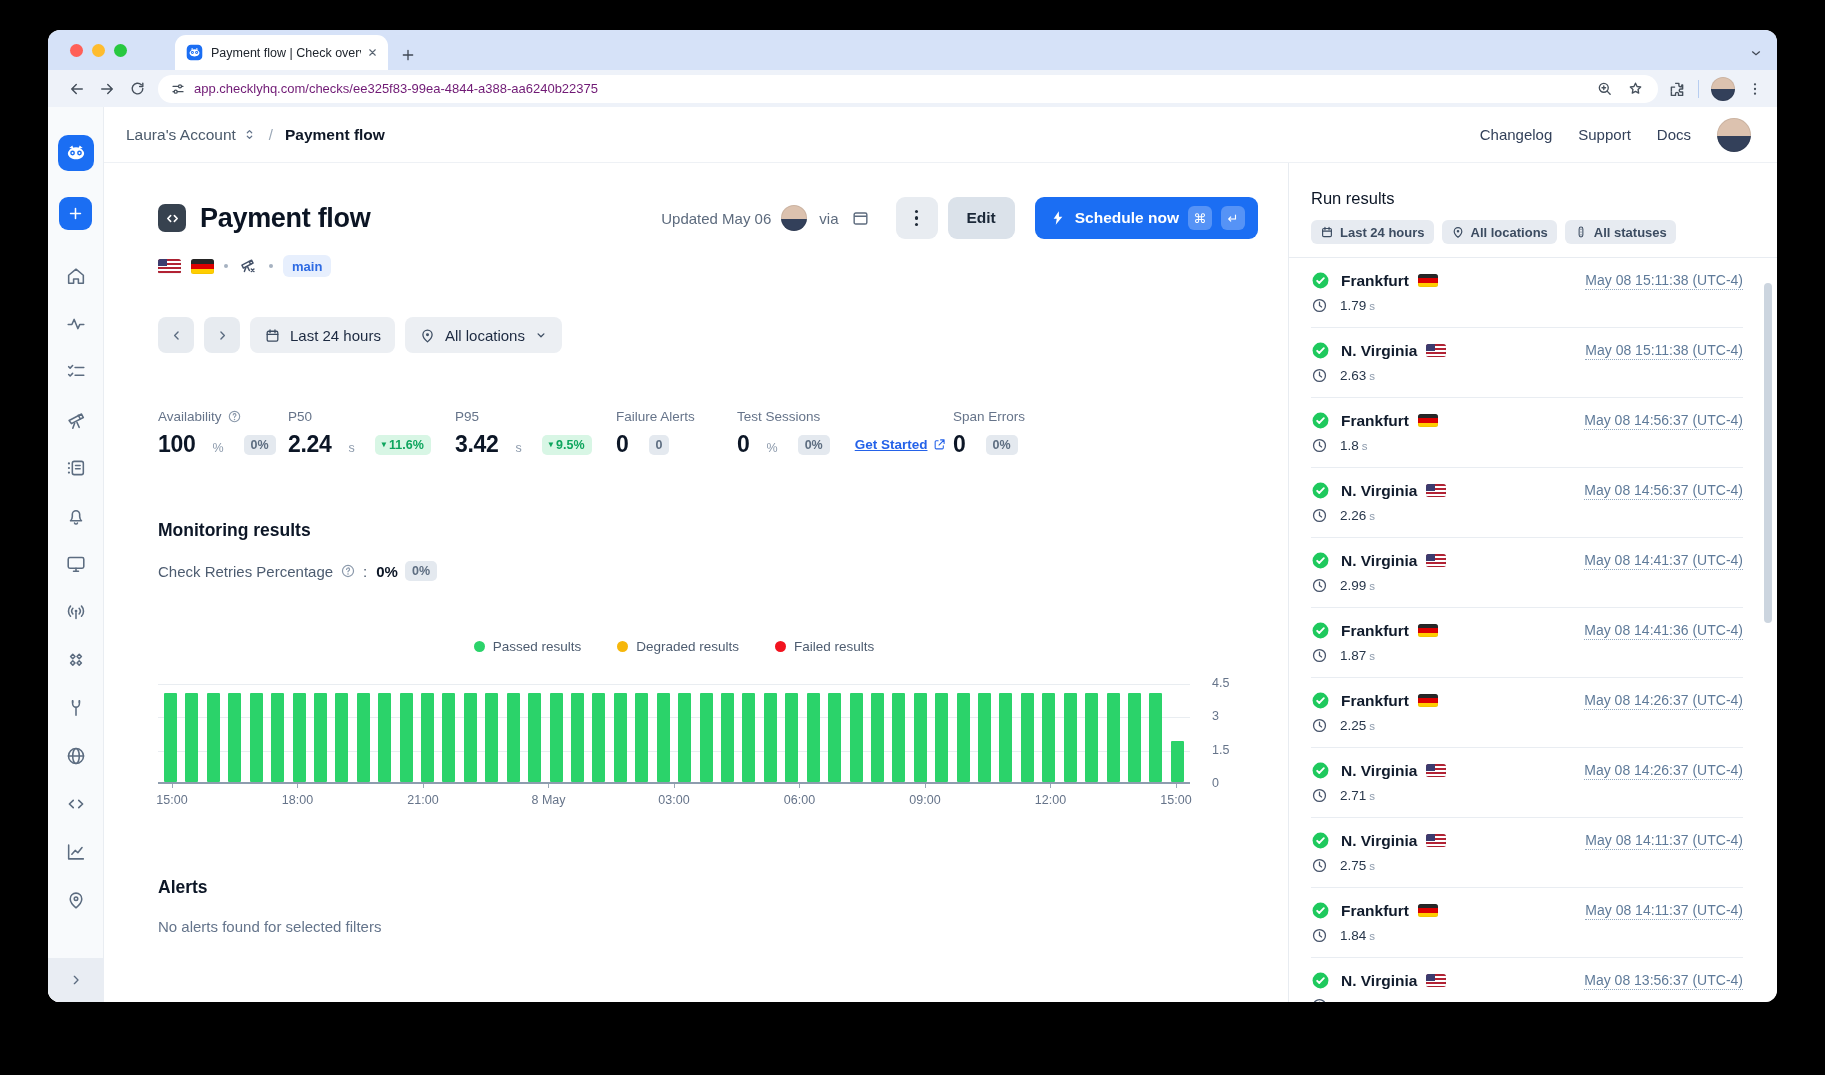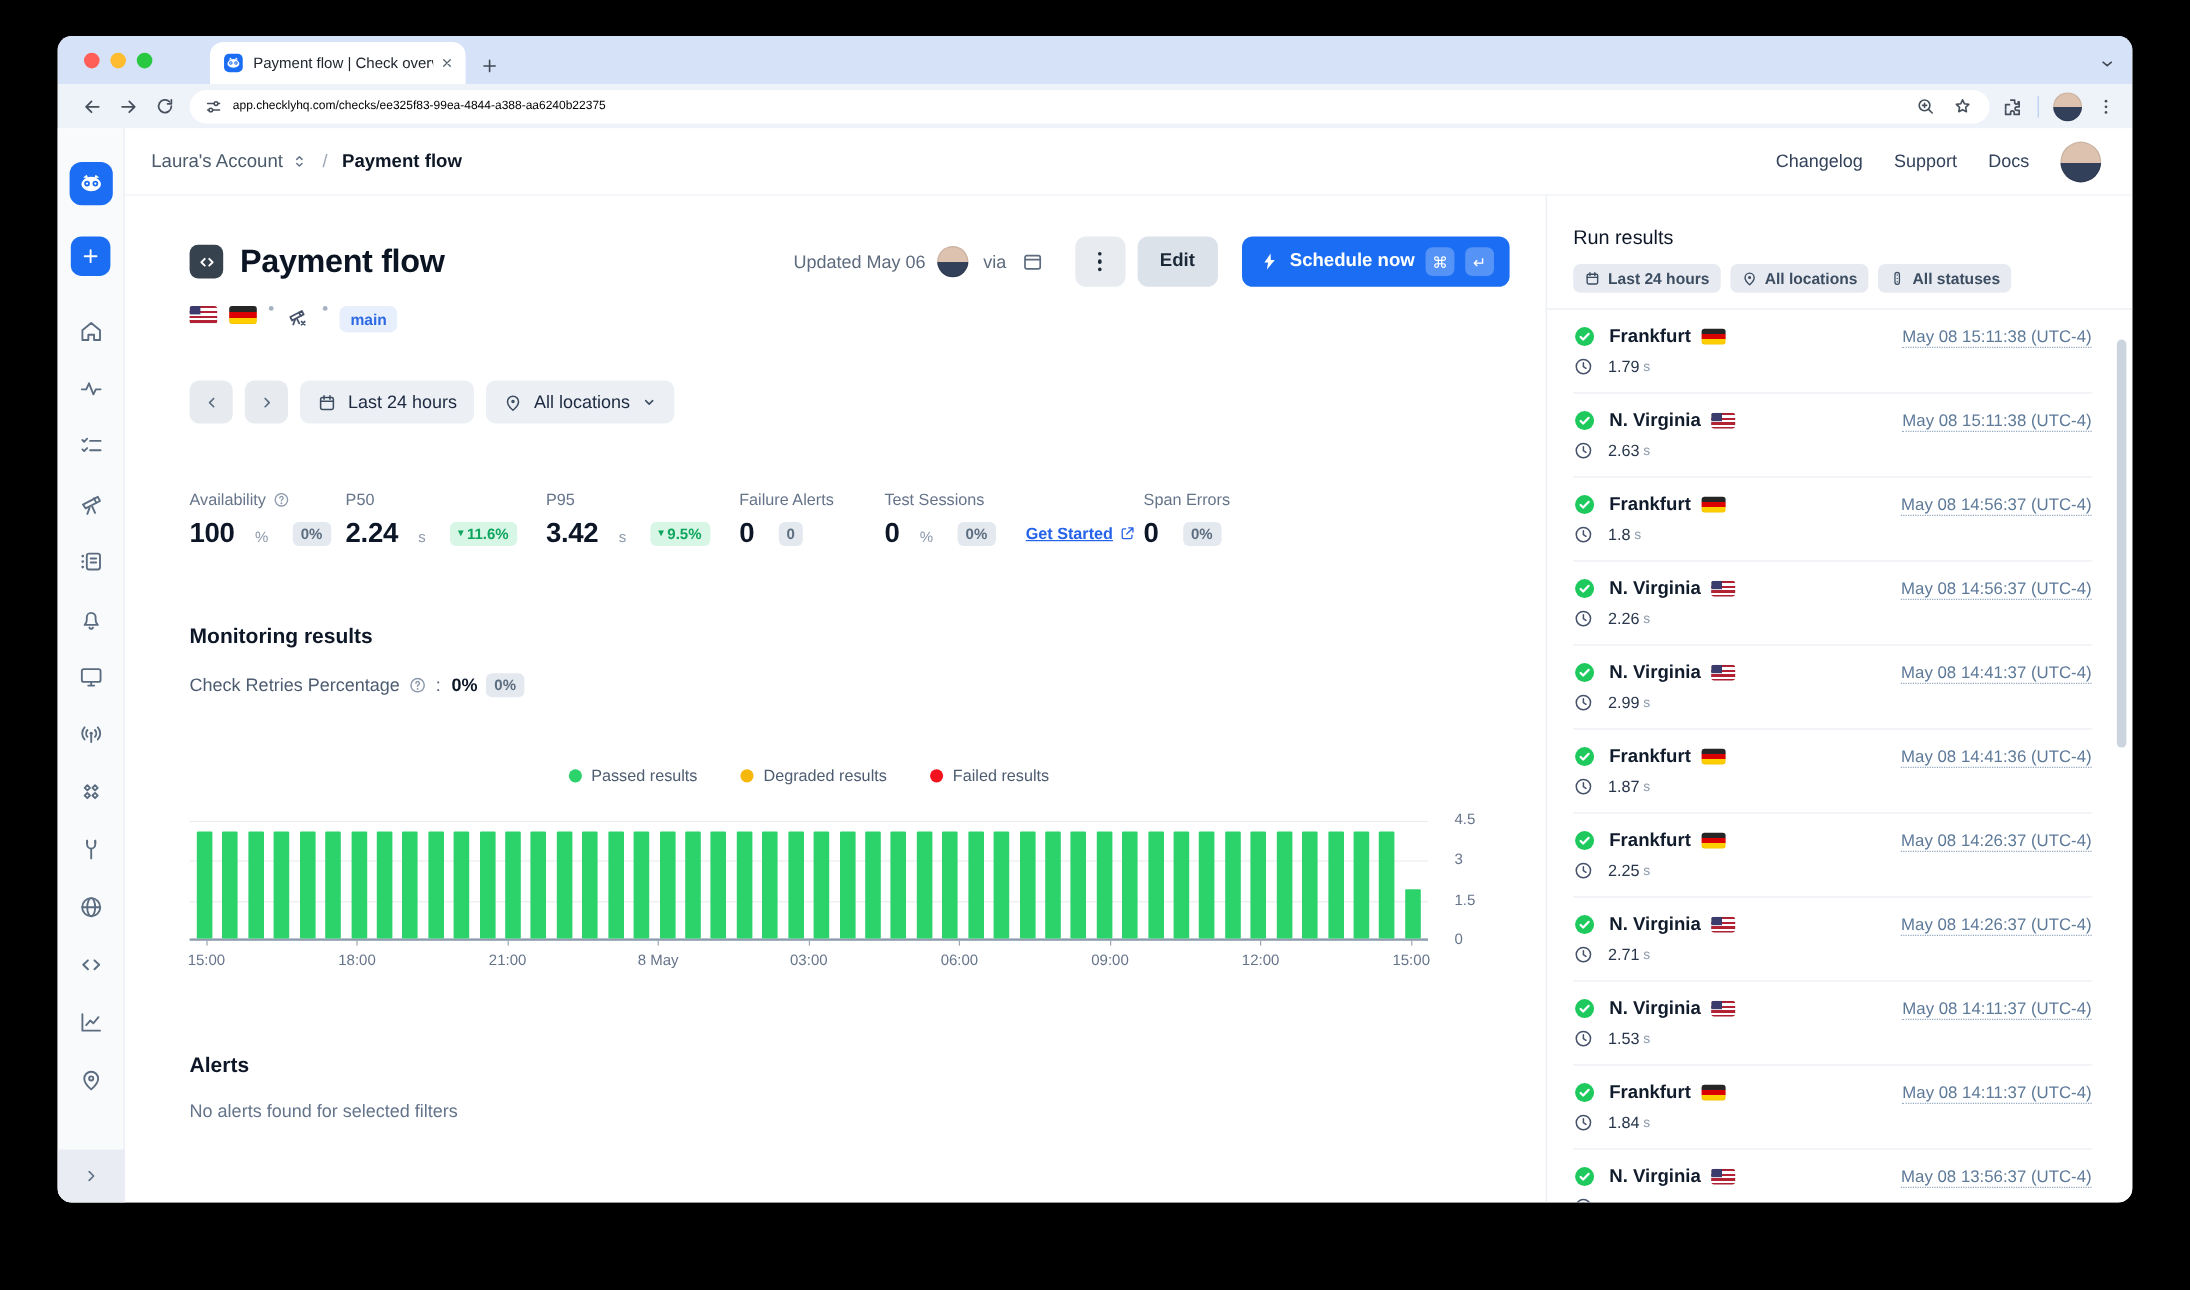--- a/index.html
+++ b/index.html
@@ -14,21 +14,21 @@
   .tl{width:13px;height:13px;border-radius:50%}
   .tab{position:absolute;left:127px;bottom:0;width:213px;height:35px;background:#fff;
        border-radius:11px 11px 0 0;display:flex;align-items:center;padding:0 10px 0 11px;box-sizing:border-box}
   .tab-title{flex:1;font-size:12.5px;color:#20262e;white-space:nowrap;overflow:hidden;margin:0 6px 0 8px}
   .newtab{position:absolute;left:352px;bottom:7px;color:#404854}
   .tabchev{position:absolute;right:14px;bottom:10px;color:#404854}
   .urlbar{height:37px;background:#eef2f9;display:flex;align-items:center;padding:0 14px;flex:0 0 auto}
   .navic{width:30px;height:30px;display:flex;align-items:center;justify-content:center;color:#46505c}
   .omnibox{flex:1;height:28px;background:#fff;border-radius:14px;display:flex;align-items:center;
            padding:0 12px;margin:0 10px 0 6px;min-width:0}
-  .url{font-size:10px;color:#000000;margin-left:8px;flex:1;white-space:nowrap;overflow:hidden}
+  .url{font-size:13px;color:#701a75;margin-left:8px;flex:1;white-space:nowrap;overflow:hidden}
   .chip{display:flex;align-items:center;gap:14px;color:#46505c;padding-right:2px}
   .chrome-right{display:flex;align-items:center;gap:12px;color:#46505c}
   .vdiv{width:1px;height:18px;background:#b7cdf0}
   .avatar{border-radius:50%;background:linear-gradient(180deg,#dcc2af 0 52%,#33405a 52%);box-shadow:inset 0 0 0 1px rgba(0,0,0,.08)}
   .av26{width:26px;height:26px}.av34{width:34px;height:34px}.av24{width:24px;height:24px}
   
   .app{flex:1;display:flex;min-height:0;background:#fff}
   .sidebar{width:56px;flex:0 0 auto;background:#f8fafc;border-right:1px solid #e9edf2;
            display:flex;flex-direction:column;align-items:center;padding-top:28px;box-sizing:border-box}
   .logo{width:36px;height:36px;border-radius:10px;background:#1b6ef3;display:flex;align-items:center;justify-content:center}
@@ -56,21 +56,21 @@
   .iconbtn{width:42px;height:42px;border-radius:9px;background:#e8ecf1;color:#1e2936;display:flex;
            align-items:center;justify-content:center;margin-left:16px;font-size:17px;letter-spacing:1px}
   .kebabv{display:flex;flex-direction:column;gap:3px}
   .kebabv i{width:3.5px;height:3.5px;border-radius:50%;background:#1e2936}
   .editbtn{height:42px;padding:0 19px;border-radius:9px;background:#dbe2ea;font-size:15.5px;font-weight:700;color:#1b2838;
            display:flex;align-items:center}
   .schedbtn{height:42px;padding:0 13px 0 15px;border-radius:9px;background:#1b6ef3;color:#fff;font-weight:700;
             font-size:15.5px;display:flex;align-items:center;gap:9px;margin-left:10px}
   .kbd{width:24px;height:24px;border-radius:6px;background:rgba(255,255,255,.26);font-size:13px;display:flex;
        align-items:center;justify-content:center;font-weight:400}
-  .flagsrow{display:flex;align-items:flex-start;gap:10px;margin-top:16px;color:#46536a}
+  .flagsrow{display:flex;align-items:center;gap:10px;margin-top:16px;color:#46536a}
   .flag{width:21px;height:14px;border-radius:2.5px;display:inline-block;position:relative;overflow:hidden;flex:0 0 auto;box-shadow:inset 0 0 0 .5px rgba(0,0,0,.08)}
   .flag-us{background:repeating-linear-gradient(180deg,#b22234 0 2px,#fff 2px 4px)}
   .flag-us::after{content:"";position:absolute;top:0;left:0;width:9px;height:7px;background:#3c3b6e}
   .flag-de{background:linear-gradient(180deg,#262626 0 33%,#dd0000 33% 66%,#ffce00 66%)}
   .sepdot{width:4px;height:4px;border-radius:50%;background:#a6b2c1}
   .mainbadge{background:#e7effd;color:#2d6ae3;font-size:13px;font-weight:600;padding:3.5px 9px;border-radius:6px}
   .statusrow{display:flex;align-items:center;gap:12px;margin-top:26px;font-size:17px;font-weight:700;color:#101b2c}
   .filtersrow{display:flex;align-items:center;gap:10px;margin-top:40px}
   .navbtn{width:36px;height:36px;border-radius:8px;background:#e7ebf0;display:flex;align-items:center;justify-content:center;color:#5b6b80}
   .pill{height:36px;border-radius:8px;background:#eceff3;display:flex;align-items:center;gap:9px;padding:0 14px;
@@ -880,21 +880,21 @@
                   </svg>
       <span class="run-loc">N. Virginia</span>
       <span class="flag flag-us"></span>
       <a class="run-ts">May 08 14:11:37 (UTC-4)</a>
     </div>
     <div class="run-line2">
       <svg width="17" height="17" viewBox="0 0 24 24" fill="none" stroke="currentColor" stroke-width="1.8" stroke-linecap="round">
                     <circle cx="12" cy="12" r="8.4"></circle>
                     <path d="M12 7.4V12l3 2.1"></path>
                   </svg>
-      <span class="run-dur">1.53</span>
+      <span class="run-dur">2.75</span>
       <span class="run-unit">s</span>
     </div>
   </div>
 
   <div class="run-row">
     <div class="run-line1">
       <svg width="19" height="19" viewBox="0 0 24 24">
                     <circle cx="12" cy="12" r="10" fill="#1ec95d"></circle>
                     <path d="M7.8 12.4l2.7 2.7 5.7-6" fill="none" stroke="#fff" stroke-width="2.4" stroke-linecap="round" stroke-linejoin="round"></path>
                   </svg>

